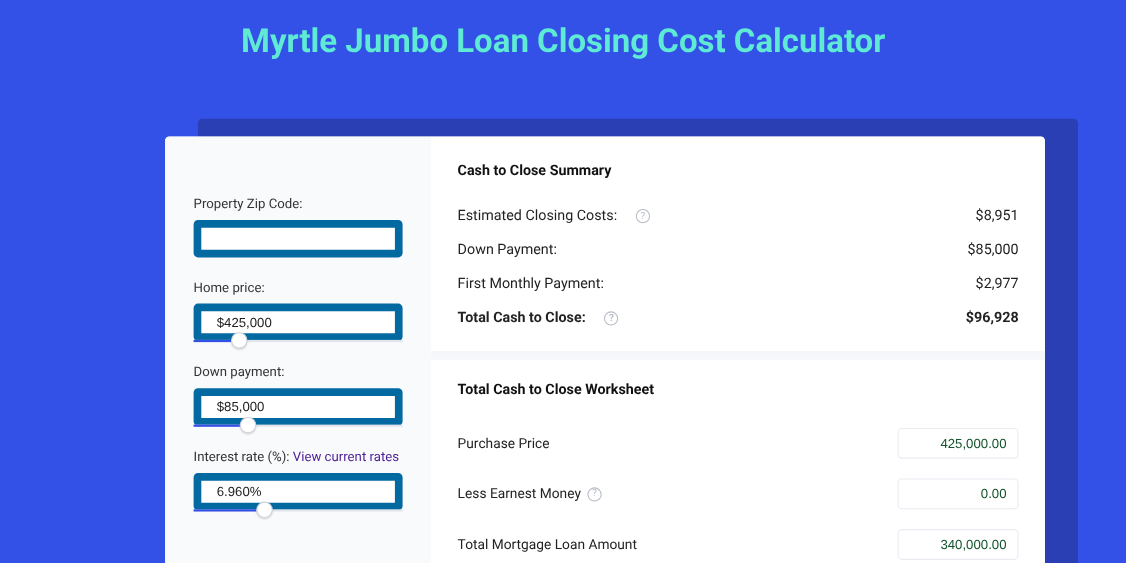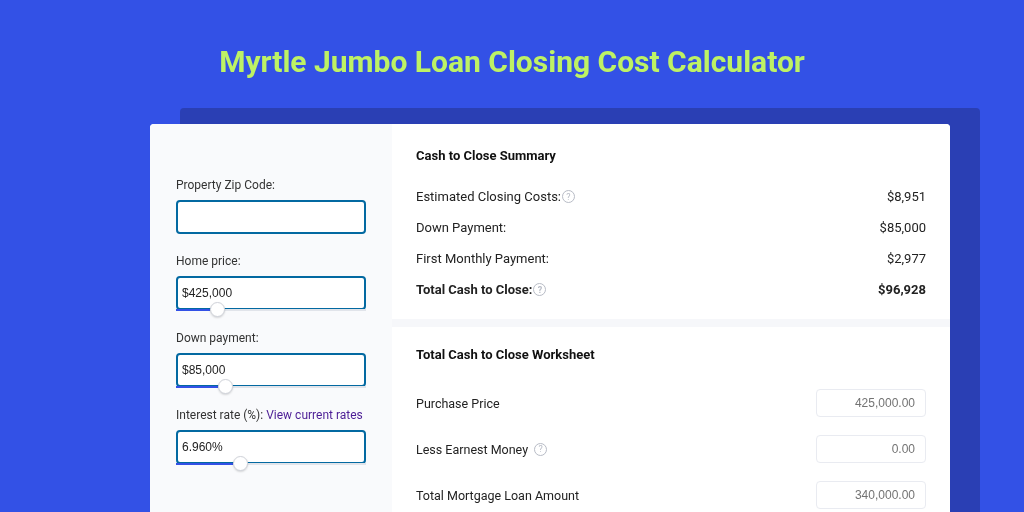--- a/index.html
+++ b/index.html
@@ -5,25 +5,25 @@
   * { box-sizing: border-box; margin: 0; padding: 0; }
   body {
     width: 1024px;
     height: 512px;
     background: #3351e6;
     font-family: -apple-system, BlinkMacSystemFont, "Segoe UI", Roboto, Arial, sans-serif;
     overflow: hidden;
     position: relative;
   }
   .page-title {
-    color: #bef264;
+    color: #5eead4;
     font-weight: 700;
     font-size: 30px;
     text-align: center;
-    padding-top: 44px;
+    padding-top: 20px;
   }
   .shadow-card {
     position: absolute;
     top: 108px;
     left: 180px;
     width: 800px;
     height: 450px;
     background: #2a3fb4;
     border-radius: 4px;
   }
@@ -51,23 +51,23 @@
     margin-top: 16px;
   }
   .label-link {
     font-size: 12px;
     color: #4c1d95;
     cursor: pointer;
   }
   .input {
     width: 100%;
     height: 34px;
-    border: 2px solid #0369a1;
-    border-radius: 4px;
-    padding: 0 4px;
+    border: 7px solid #0369a1;
+    border-radius: 4px;
+    padding: 0 14px;
     font-size: 12px;
     color: #222;
     background: #fff;
   }
   .input-row { display: flex; gap: 8px; }
   .input-row .input:first-child { flex: 1.6; }
   .input-row .input:last-child { flex: 1; }
   .slider-track {
     position: relative;
     height: 2px;
@@ -103,21 +103,21 @@
   }
   .sum-row {
     display: flex;
     justify-content: space-between;
     align-items: center;
     font-size: 13px;
     color: #222;
     padding: 8px 0;
   }
   .sum-row.bold { font-weight: 700; }
-  .sum-left { display: flex; align-items: center; gap: 1px; }
+  .sum-left { display: flex; align-items: center; gap: 17px; }
   .help-icon {
     width: 13px; height: 13px;
     border: 1px solid #b8bcc6;
     border-radius: 50%;
     display: inline-flex;
     align-items: center;
     justify-content: center;
     font-size: 9px;
     color: #b8bcc6;
   }
@@ -138,21 +138,21 @@
   }
   .ws-left { display: flex; align-items: center; gap: 6px; }
   .ws-input {
     width: 110px;
     height: 28px;
     border: 1px solid #e9ebf1;
     border-radius: 4px;
     text-align: right;
     padding: 0 10px;
     font-size: 12px;
-    color: #737373;
+    color: #14532d;
     background: #fff;
   }
 </style>
 </head>
 <body>
 
 <h1 class="page-title">Myrtle Jumbo Loan Closing Cost Calculator</h1>
 
 <div class="shadow-card"></div>
 

